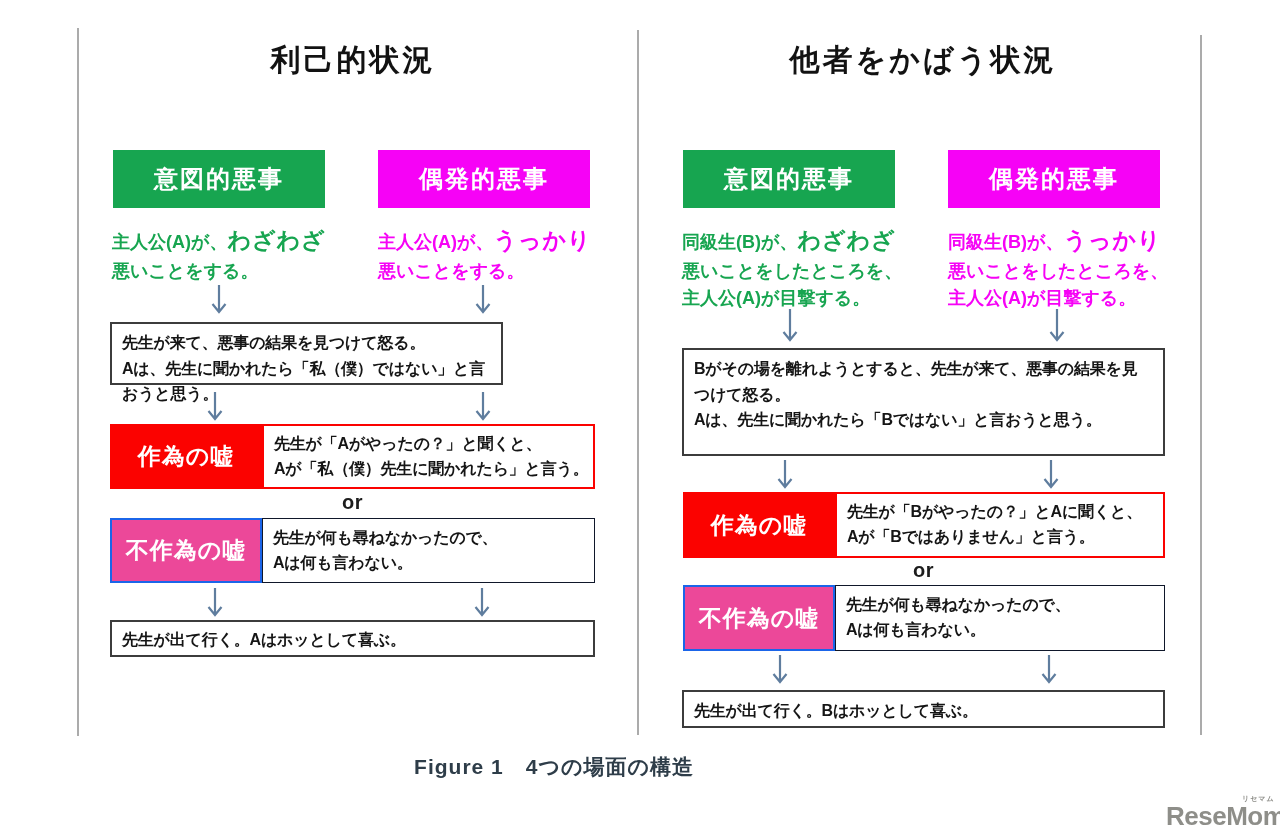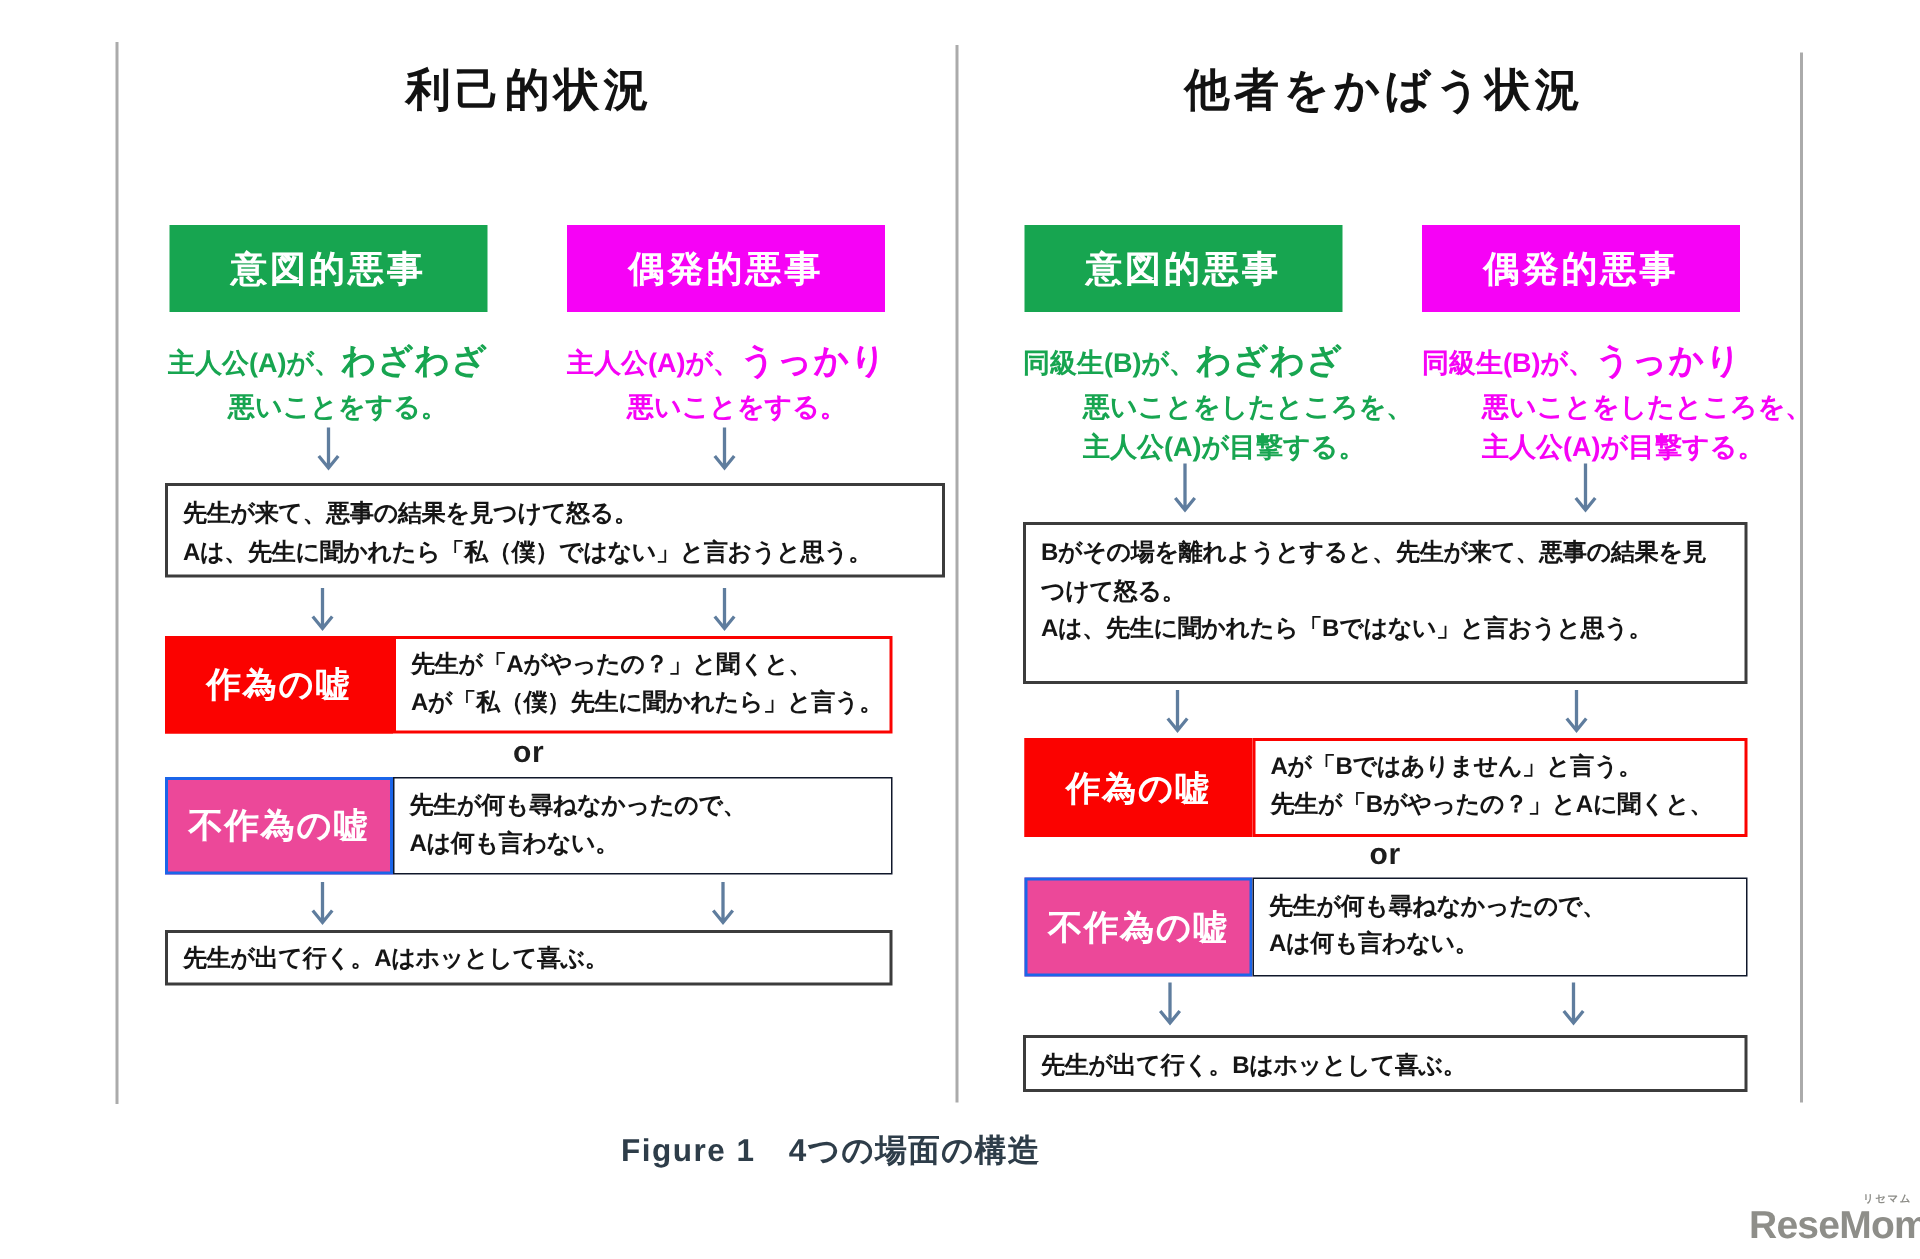--- a/index.html
+++ b/index.html
@@ -8,21 +8,21 @@
   .abs{position:absolute;box-sizing:border-box;}
   .vline{position:absolute;width:2px;background:#ababab;}
   .panel-title{font-size:30px;font-weight:600;color:#121212;text-align:center;letter-spacing:3px;}
   .hdr{display:flex;align-items:center;justify-content:center;color:#ffffff;font-size:24px;font-weight:600;letter-spacing:2px;}
   .hdr.green{background:#17a550;}
   .hdr.magenta{background:#f602f6;}
   .intro{font-size:18px;font-weight:600;line-height:1.5;}
   .intro.green{color:#17a550;}
   .intro.magenta{color:#f602f6;}
   .intro .em{font-size:23px;font-weight:800;letter-spacing:1px;}
-  .block{display:block;margin-left:40px;}
+  .block{display:block;}
   .nowrap{white-space:nowrap;}
   .box{border:2px solid #3c3c3c;background:#ffffff;color:#151515;font-size:16px;font-weight:600;line-height:1.6;padding:6px 10px;letter-spacing:-0.2px;}
   .row-label{display:flex;align-items:center;justify-content:center;color:#ffffff;font-size:23px;font-weight:600;letter-spacing:1px;}
   .row-label.red{background:#fb0200;border:2px solid #fb0200;}
   .row-label.blue{background:#ec4899;border:2px solid #1b65e9;}
   .row-content{background:#ffffff;font-size:16px;font-weight:600;color:#151515;line-height:1.55;padding:6px 10px;display:flex;flex-direction:column;justify-content:center;letter-spacing:-0.2px;}
   .row-content.red{border:2px solid #fb0200;}
   .row-content.blue{border:1px solid #0f172a;}
   .row-content div{white-space:nowrap;}
   .or{font-size:20px;font-weight:700;color:#1d1d1d;text-align:center;letter-spacing:0.5px;}
@@ -55,21 +55,21 @@
       <span class="block">悪いことをする。</span>
     </div>
 
     <span class="abs arrow" style="left:210px;top:284px;"><svg width="18" height="30" viewBox="0 0 18 30">
           <path d="M9 1 L9 27 M2.5 20 L9 28 L15.5 20" fill="none" stroke="#5f7d9e" stroke-width="2.2"></path>
         </svg></span>
     <span class="abs arrow" style="left:474px;top:284px;"><svg width="18" height="30" viewBox="0 0 18 30">
           <path d="M9 1 L9 27 M2.5 20 L9 28 L15.5 20" fill="none" stroke="#5f7d9e" stroke-width="2.2"></path>
         </svg></span>
 
-    <div class="abs box" style="left:110px;top:322px;width:520px;height:63px;">
+    <div class="abs box" style="left:110px;top:322px;width:393px;height:63px;">
       <div>先生が来て、悪事の結果を見つけて怒る。</div>
       <div>Aは、先生に聞かれたら「私（僕）ではない」と言おうと思う。</div>
     </div>
 
     <span class="abs arrow" style="left:206px;top:391px;"><svg width="18" height="30" viewBox="0 0 18 30">
           <path d="M9 1 L9 27 M2.5 20 L9 28 L15.5 20" fill="none" stroke="#5f7d9e" stroke-width="2.2"></path>
         </svg></span>
     <span class="abs arrow" style="left:474px;top:391px;"><svg width="18" height="30" viewBox="0 0 18 30">
           <path d="M9 1 L9 27 M2.5 20 L9 28 L15.5 20" fill="none" stroke="#5f7d9e" stroke-width="2.2"></path>
         </svg></span>
@@ -129,22 +129,22 @@
 
     <span class="abs arrow" style="left:776px;top:459px;"><svg width="18" height="30" viewBox="0 0 18 30">
           <path d="M9 1 L9 27 M2.5 20 L9 28 L15.5 20" fill="none" stroke="#5f7d9e" stroke-width="2.2"></path>
         </svg></span>
     <span class="abs arrow" style="left:1042px;top:459px;"><svg width="18" height="30" viewBox="0 0 18 30">
           <path d="M9 1 L9 27 M2.5 20 L9 28 L15.5 20" fill="none" stroke="#5f7d9e" stroke-width="2.2"></path>
         </svg></span>
 
     <div class="abs row-label red" style="left:683px;top:492px;width:152px;height:66px;">作為の嘘</div>
     <div class="abs row-content red" style="left:835px;top:492px;width:330px;height:66px;">
+      <div>先生が「Bがやったの？」とAに聞くと、</div>
       <div>Aが「Bではありません」と言う。</div>
-      <div>先生が「Bがやったの？」とAに聞くと、</div>
     </div>
 
     <div class="abs or" style="left:682px;top:559px;width:483px;">or</div>
 
     <div class="abs row-label blue" style="left:683px;top:585px;width:152px;height:66px;">不作為の嘘</div>
     <div class="abs row-content blue" style="left:835px;top:585px;width:330px;height:66px;">
       <div>先生が何も尋ねなかったので、</div>
       <div>Aは何も言わない。</div>
     </div>
 

